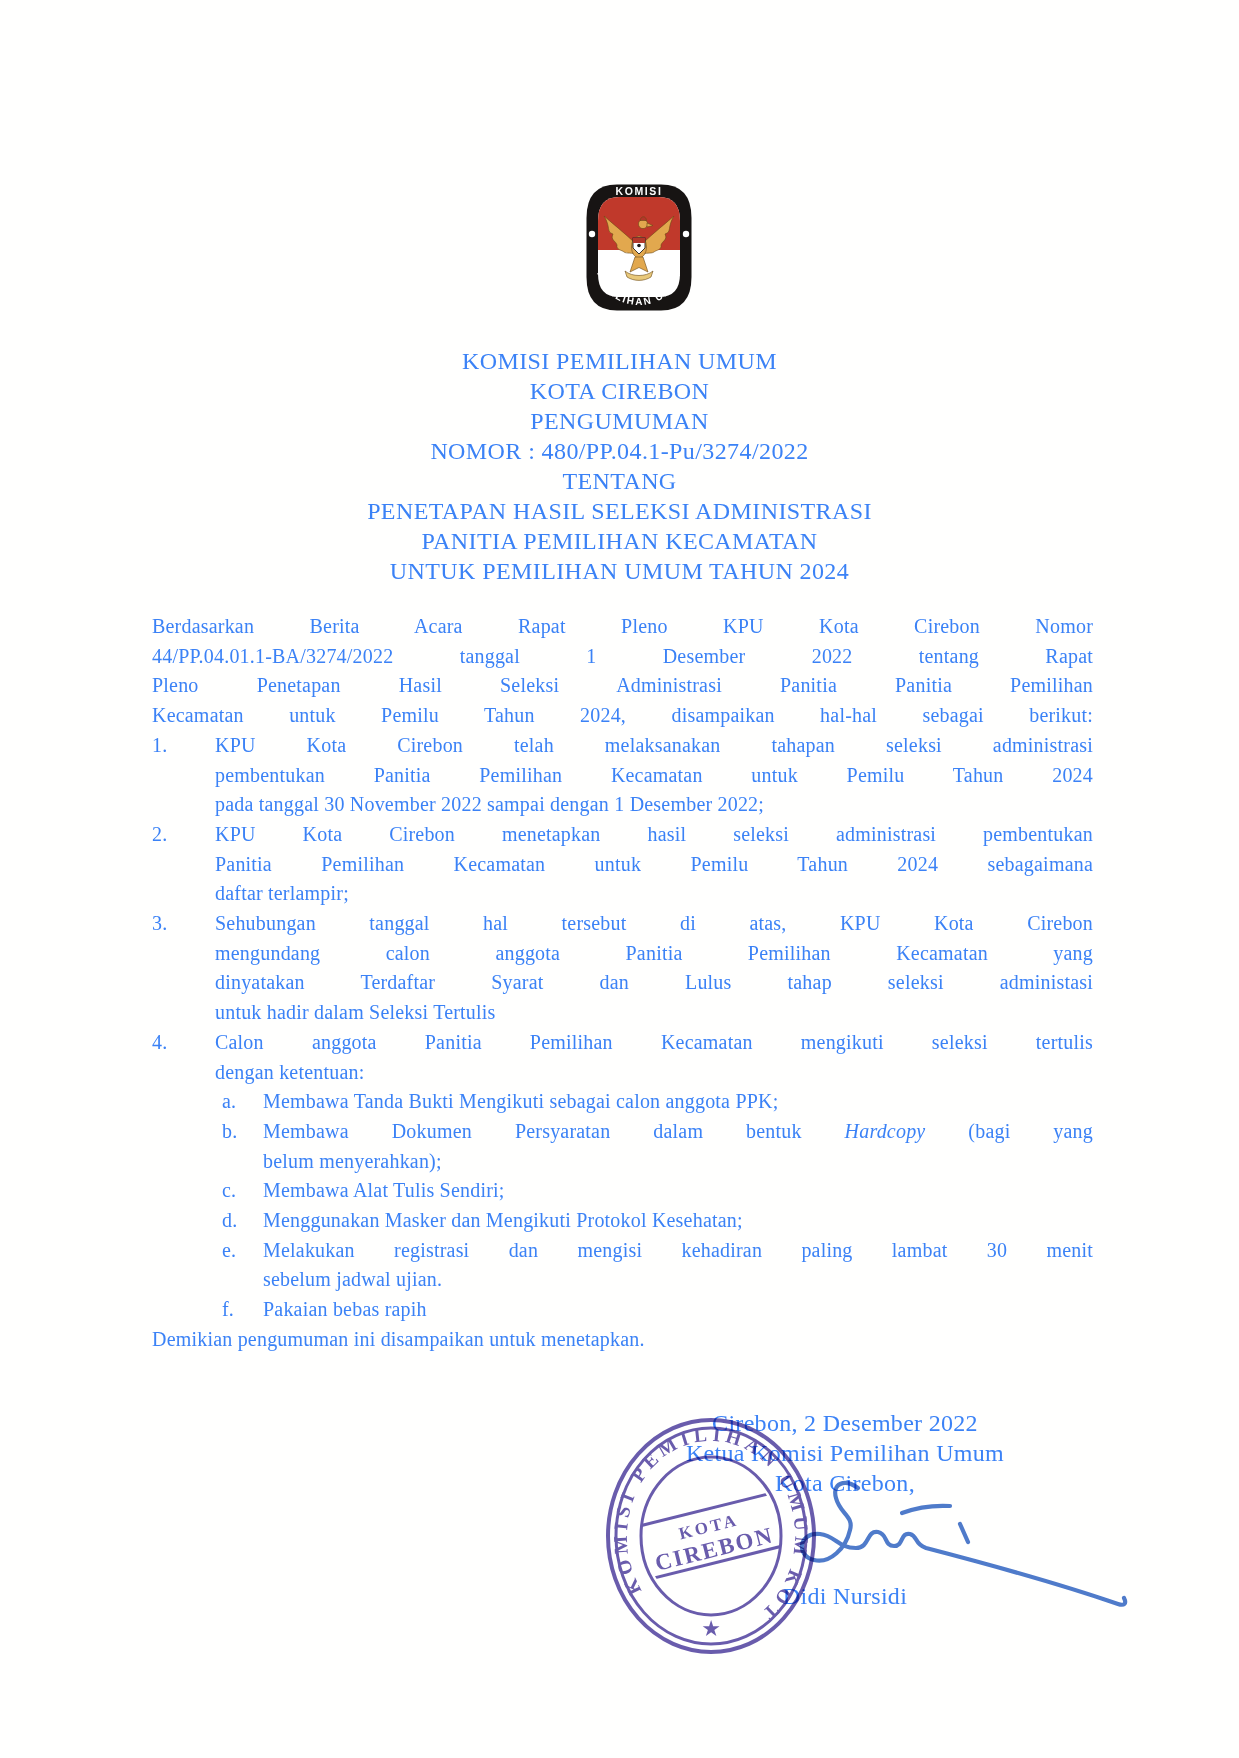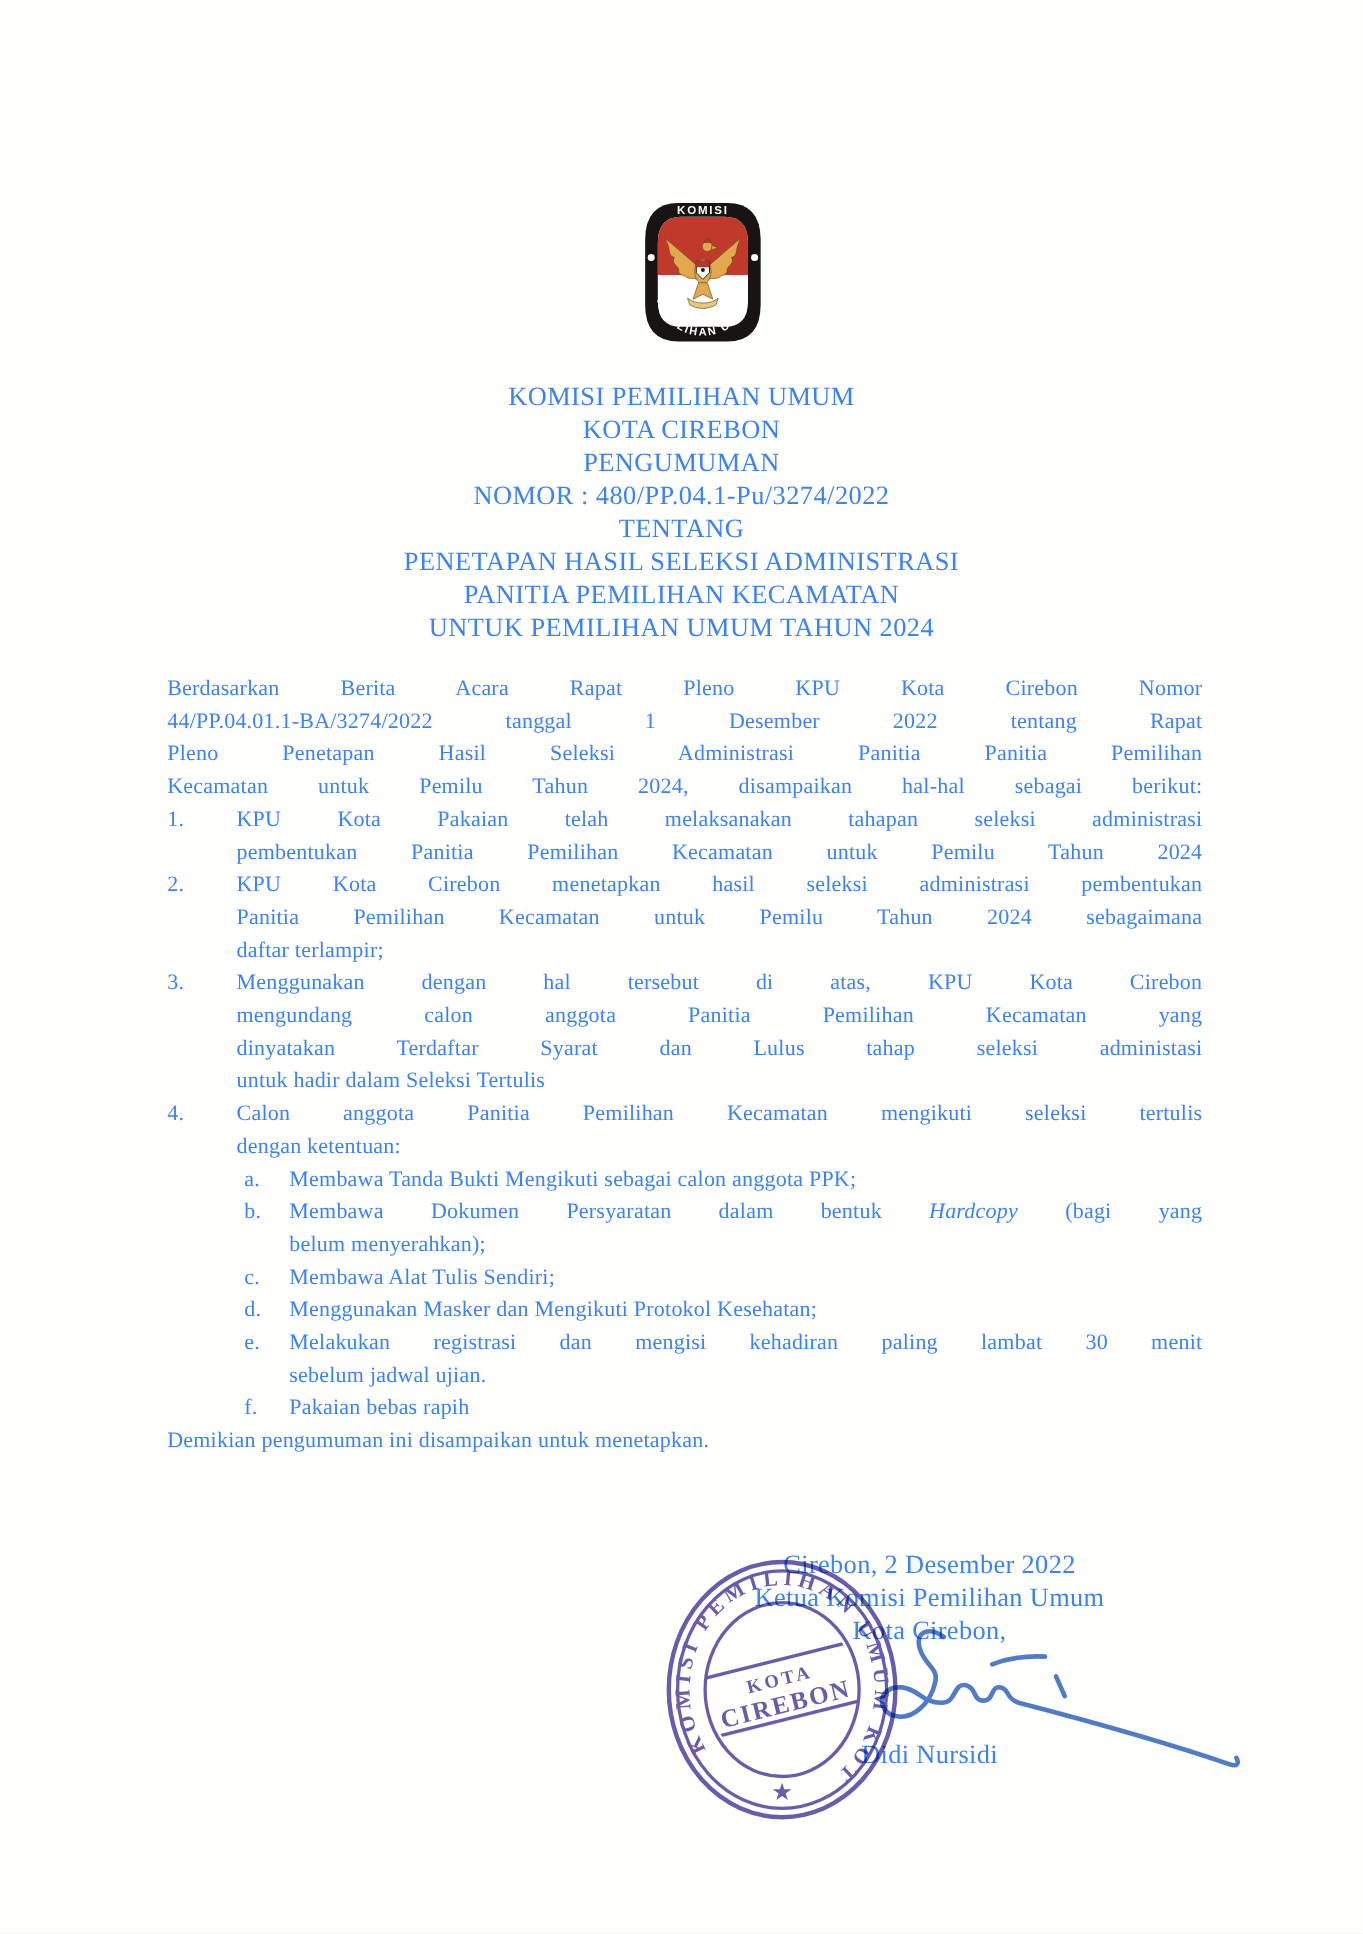--- a/index.html
+++ b/index.html
@@ -95,36 +95,37 @@
     <div id="intro">
         <div class="jl">Berdasarkan Berita Acara Rapat Pleno KPU Kota Cirebon Nomor</div>
         <div class="jl">44/PP.04.01.1-BA/3274/2022 tanggal 1 Desember 2022 tentang Rapat</div>
         <div class="jl">Pleno Penetapan Hasil Seleksi Administrasi Panitia Panitia Pemilihan</div>
         <div class="jl">Kecamatan untuk Pemilu Tahun 2024, disampaikan hal-hal sebagai berikut:</div>
       </div>
     <div id="list">
         <div class="li">
           <div class="num">1.</div>
           <div class="itxt">
-            <div class="jl">KPU Kota Pakaian telah melaksanakan tahapan seleksi administrasi</div>
+            <div class="jl">KPU Kota Cirebon telah melaksanakan tahapan seleksi administrasi</div>
             <div class="jl">pembentukan Panitia Pemilihan Kecamatan untuk Pemilu Tahun 2024</div>
+            <div class="ll">pada tanggal 30 November 2022 sampai dengan 1 Desember 2022;</div>
           </div>
         </div>
         <div class="li">
           <div class="num">2.</div>
           <div class="itxt">
             <div class="jl">KPU Kota Cirebon menetapkan hasil seleksi administrasi pembentukan</div>
             <div class="jl">Panitia Pemilihan Kecamatan untuk Pemilu Tahun 2024 sebagaimana</div>
             <div class="ll">daftar terlampir;</div>
           </div>
         </div>
         <div class="li">
           <div class="num">3.</div>
           <div class="itxt">
-            <div class="jl">Menggunakan dengan hal tersebut di atas, KPU Kota Cirebon</div>
+            <div class="jl">Sehubungan tanggal hal tersebut di atas, KPU Kota Cirebon</div>
             <div class="jl">mengundang calon anggota Panitia Pemilihan Kecamatan yang</div>
             <div class="jl">dinyatakan Terdaftar Syarat dan Lulus tahap seleksi administasi</div>
             <div class="ll">untuk hadir dalam Seleksi Tertulis</div>
           </div>
         </div>
         <div class="li">
           <div class="num">4.</div>
           <div class="itxt">
             <div class="jl">Calon anggota Panitia Pemilihan Kecamatan mengikuti seleksi tertulis</div>
             <div class="ll">dengan ketentuan:</div>

